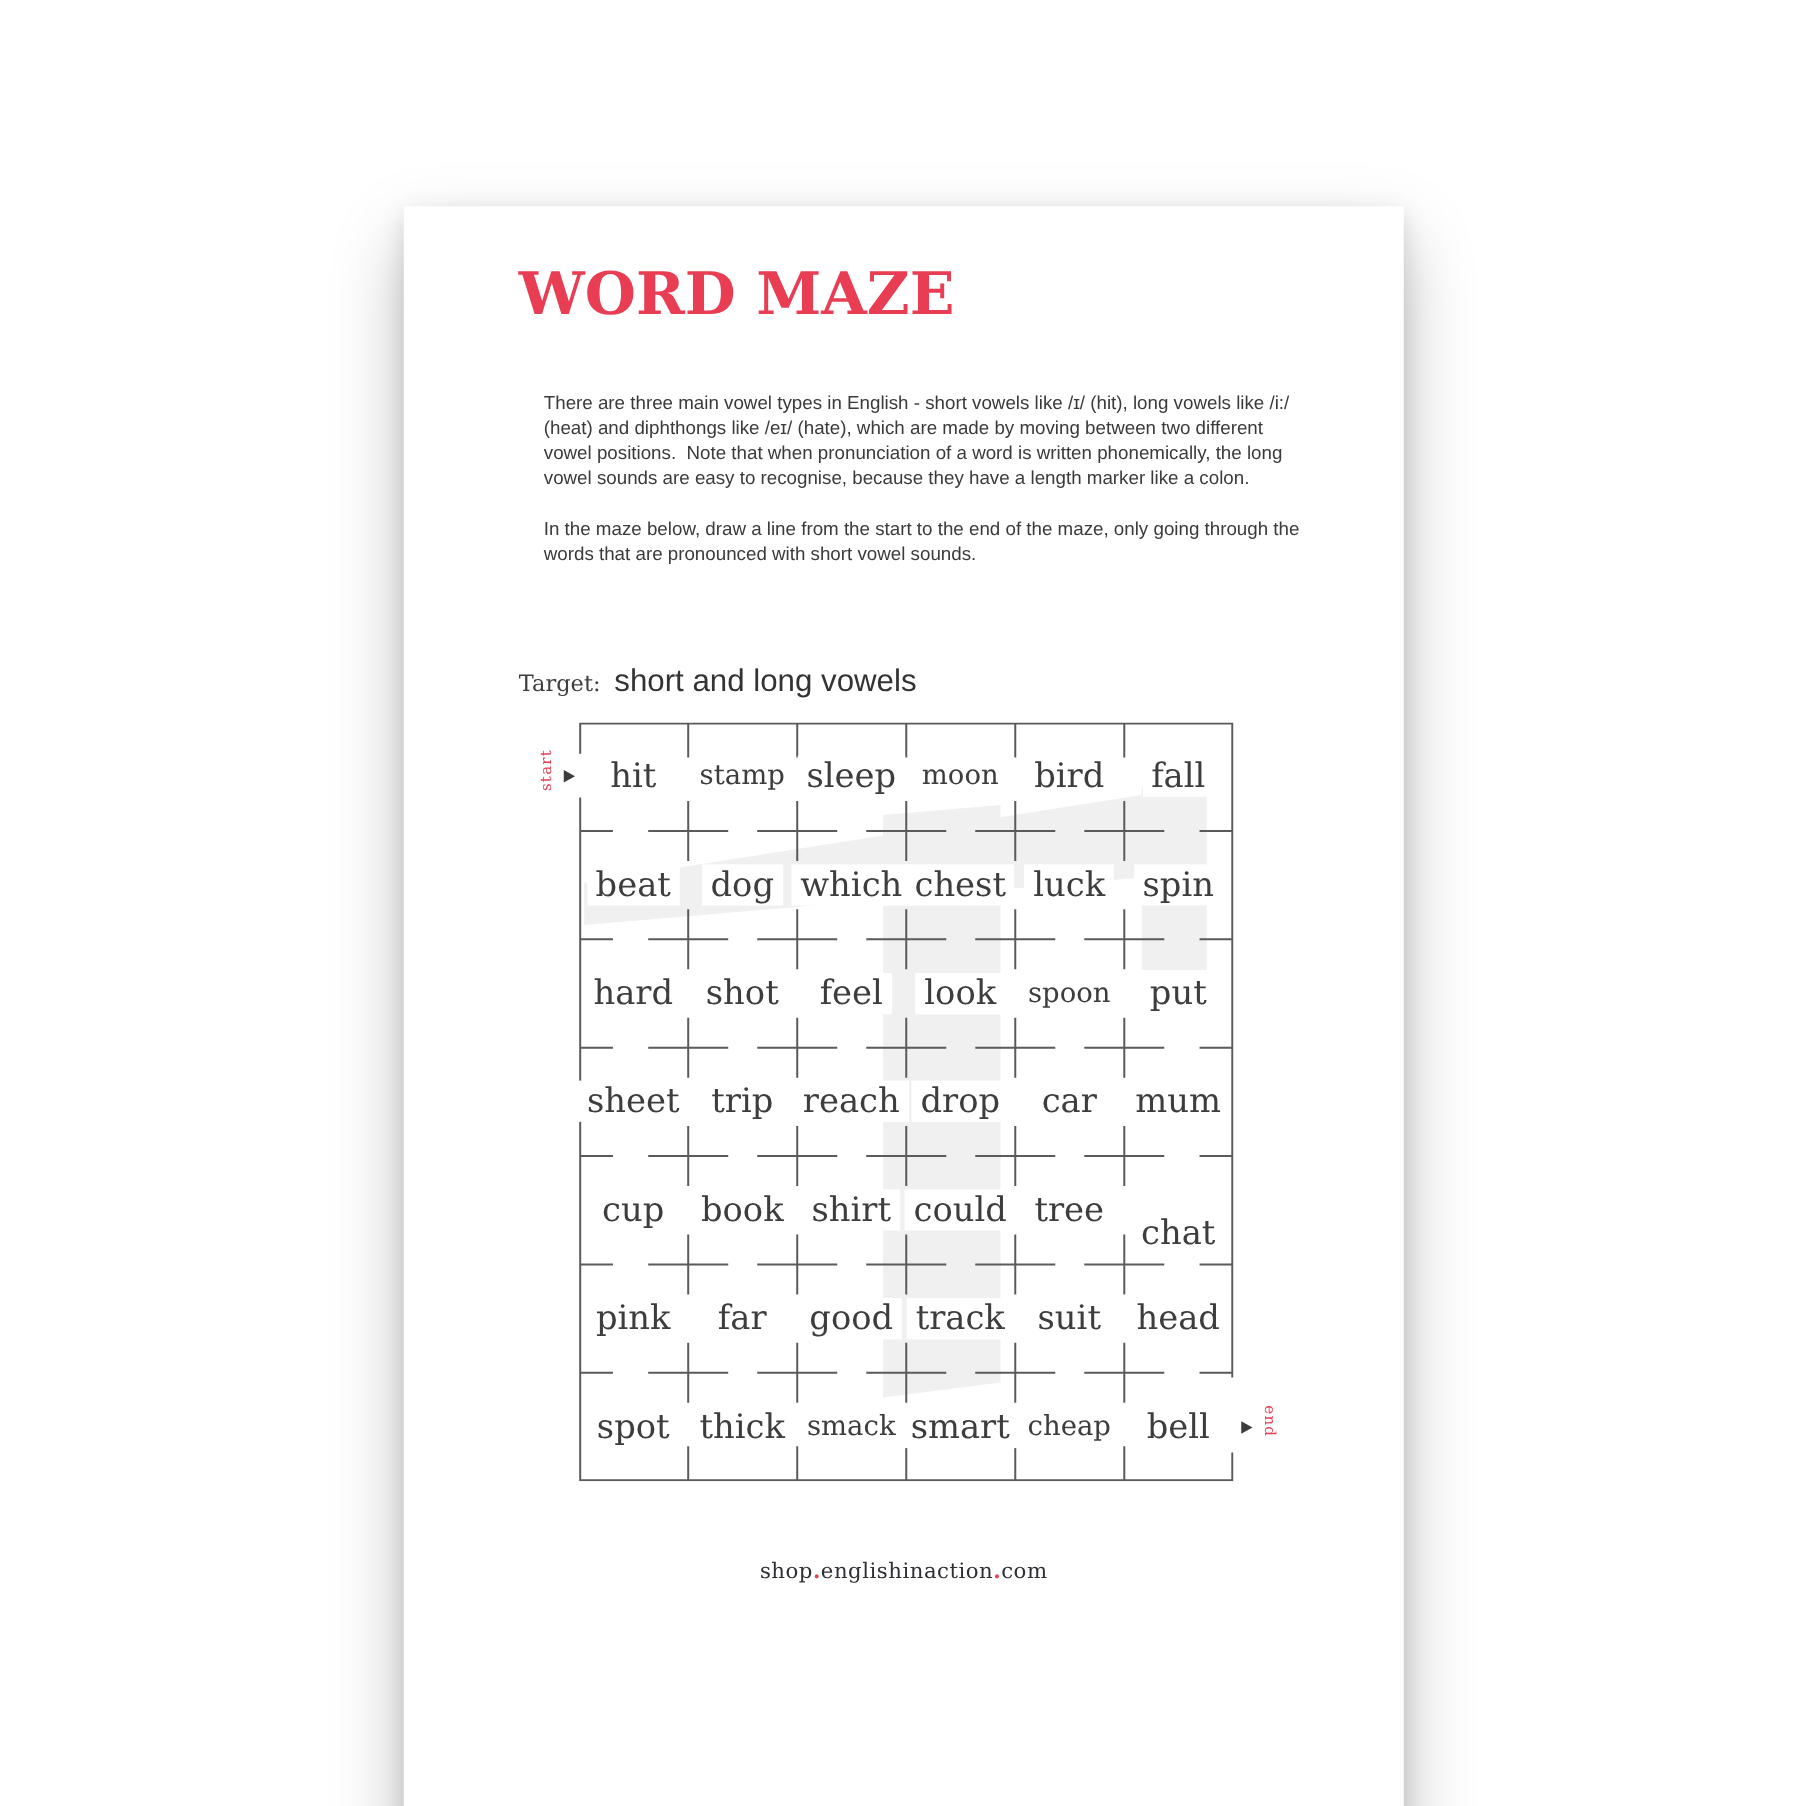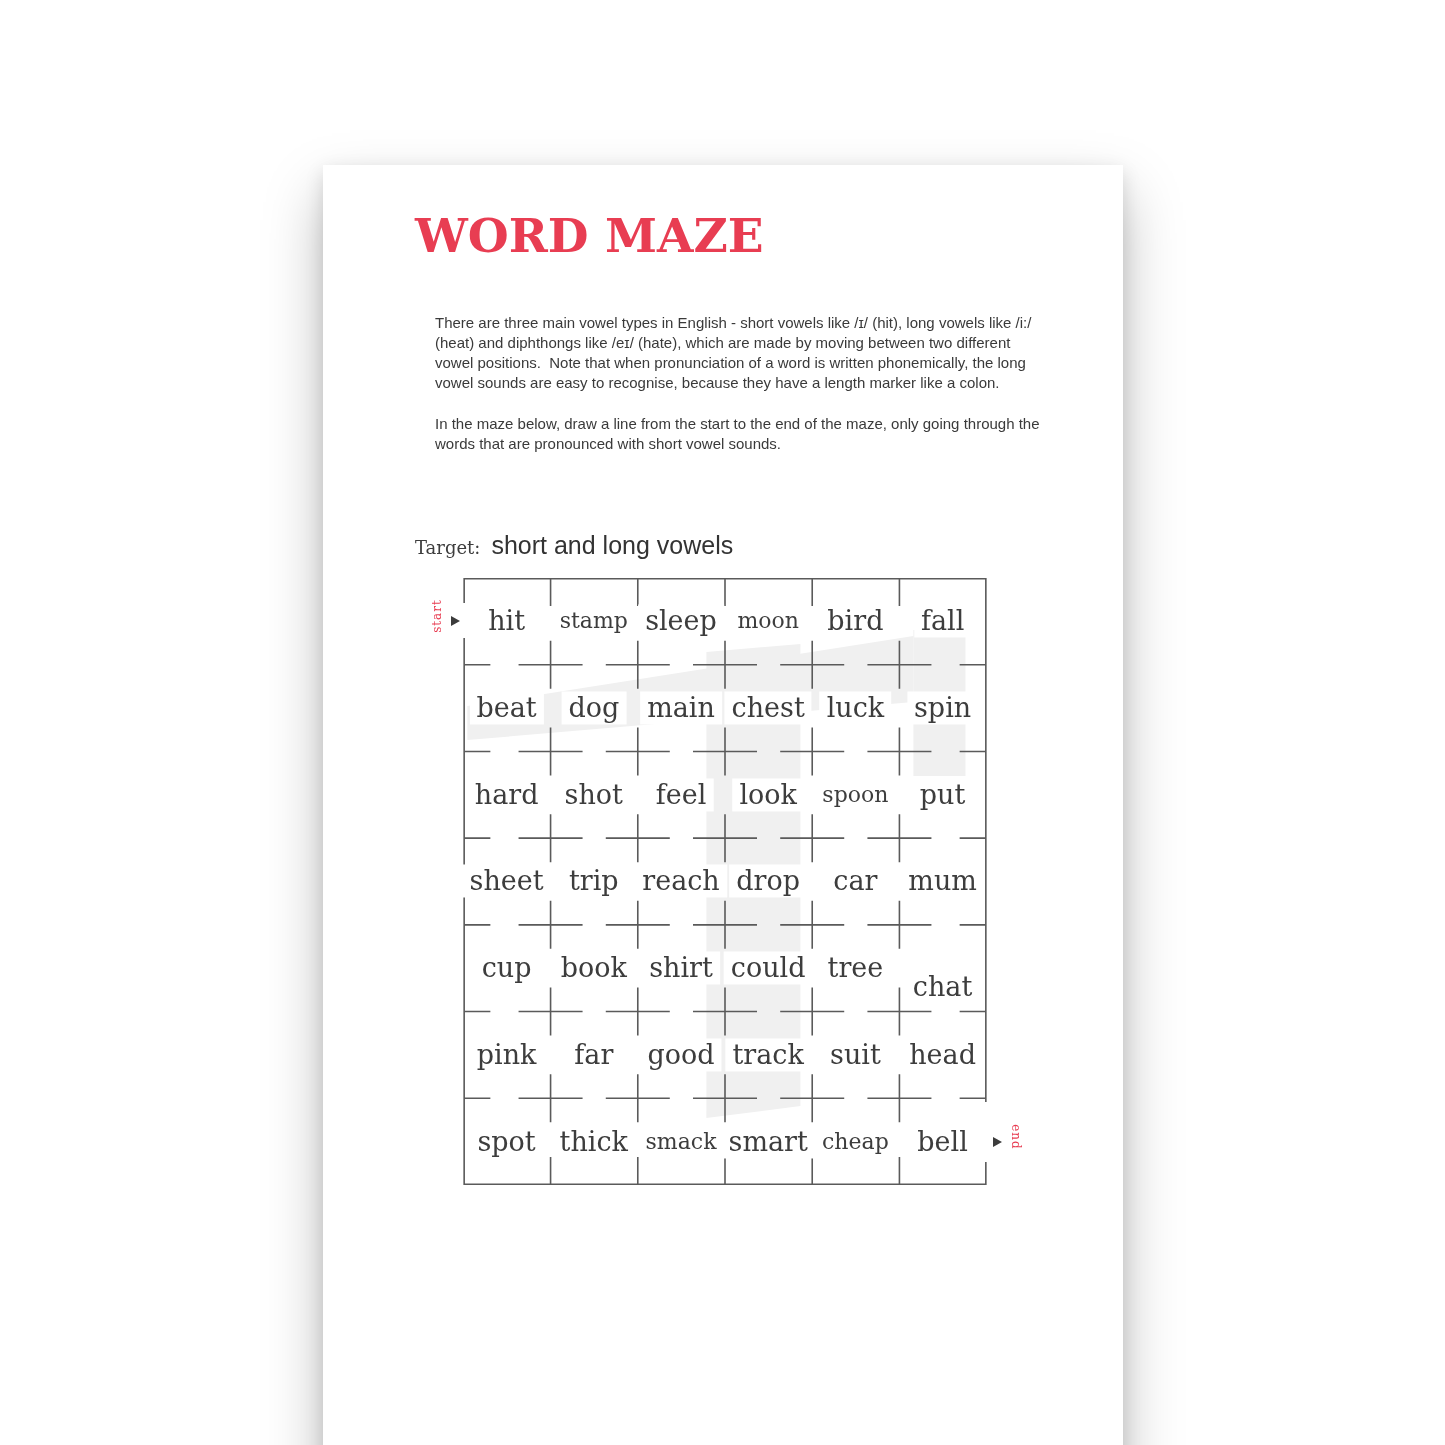--- a/index.html
+++ b/index.html
@@ -101,21 +101,21 @@
 
     <div id="maze-cells">
         <div class="word" style="left: 43.6px; top: 43.35px;">hit</div>
         <div class="word small" style="left: 130.8px; top: 43.35px;">stamp</div>
         <div class="word" style="left: 218px; top: 43.35px;">sleep</div>
         <div class="word small" style="left: 305.2px; top: 43.35px;">moon</div>
         <div class="word" style="left: 392.4px; top: 43.35px;">bird</div>
         <div class="word" style="left: 479.6px; top: 43.35px;">fall</div>
         <div class="word" style="left: 43.6px; top: 130.05px;">beat</div>
         <div class="word" style="left: 130.8px; top: 130.05px;">dog</div>
-        <div class="word" style="left: 218px; top: 130.05px;">main</div>
+        <div class="word" style="left: 218px; top: 130.05px;">which</div>
         <div class="word" style="left: 305.2px; top: 130.05px;">chest</div>
         <div class="word" style="left: 392.4px; top: 130.05px;">luck</div>
         <div class="word" style="left: 479.6px; top: 130.05px;">spin</div>
         <div class="word" style="left: 43.6px; top: 216.75px;">hard</div>
         <div class="word" style="left: 130.8px; top: 216.75px;">shot</div>
         <div class="word" style="left: 218px; top: 216.75px; text-align: center;">feel</div>
         <div class="word" style="left: 305.2px; top: 216.75px;">look</div>
         <div class="word small" style="left: 392.4px; top: 216.75px;">spoon</div>
         <div class="word" style="left: 479.6px; top: 216.75px;">put</div>
         <div class="word" style="left: 43.6px; top: 303.45px;">sheet</div>
@@ -143,14 +143,17 @@
         <div class="word small" style="left: 392.4px; top: 563.55px;">cheap</div>
         <div class="word" style="left: 479.6px; top: 563.55px;">bell</div>
       </div>
 
     <span class="start-label">start</span>
     <span class="tri tri-start"></span>
     <span class="tri tri-end"></span>
     <span class="end-label">end</span>
   </div>
 
+  <div class="footer">
+    <span>shop</span><span class="dot">.</span><span>englishinaction</span><span class="dot">.</span><span>com</span>
+  </div>
 
 </div>
 
 </body></html>

